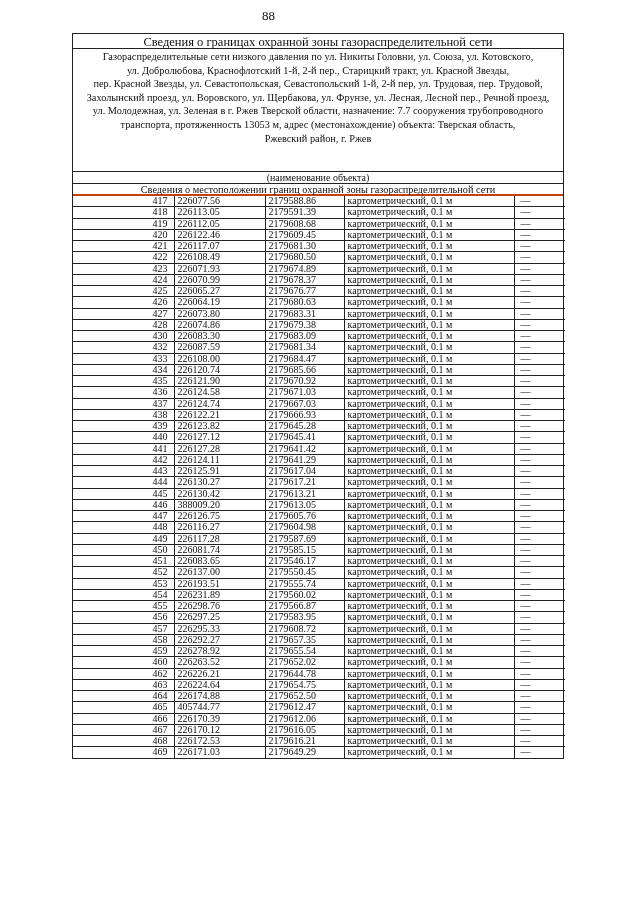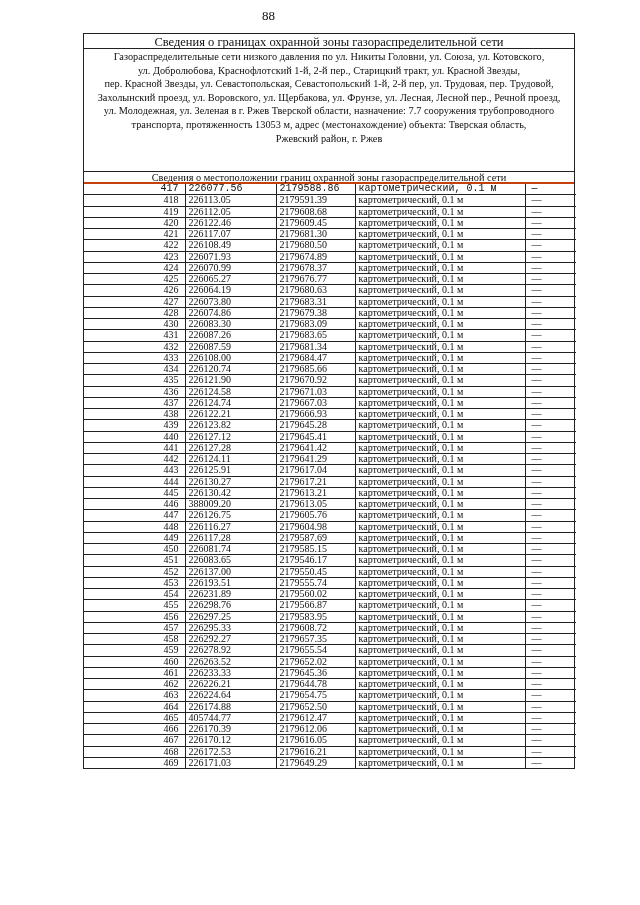--- a/index.html
+++ b/index.html
@@ -1,33 +1,33 @@
 <!DOCTYPE html>
 <html><head>
 <meta charset="utf-8">
 <style>
   html, body { margin: 0; padding: 0; background: #ffffff; }
   body { width: 640px; height: 905px; position: relative; overflow: hidden;
          font-family: "Liberation Serif", "DejaVu Serif", serif; color: #111; }
   .page-num { position: absolute; top: 8px; left: 0; width: 537px; text-align: center;
               font-size: 13px; }
-  .doc { position: absolute; left: 83px; top: 33px; width: 492px; border: 1px solid #222;
+  .doc { position: absolute; left: 72px; top: 33px; width: 492px; border: 1px solid #222;
          box-sizing: border-box; }
   .title { text-align: center; font-size: 12.5px; line-height: 14px; padding: 1px 0 0;
            border-bottom: 1px solid #222; height: 15px; box-sizing: border-box; }
   .desc { text-align: center; font-size: 10.3px; line-height: 13.6px; padding: 1px 2px 0;
           height: 123px; box-sizing: border-box; border-bottom: 1px solid #222; }
   .objname { text-align: center; font-size: 10px; line-height: 11px; height: 12px;
              border-bottom: 1px solid #222; box-sizing: border-box; }
   .section { text-align: center; font-size: 10.3px; line-height: 11px; height: 12px;
              border-bottom: 2px solid #c2410c; box-sizing: border-box; }
   table { border-collapse: collapse; width: 100%; table-layout: fixed; }
   td { border: 1px solid #222; font-size: 10px; line-height: 10.25px; height: 10.25px;
        padding: 0 3px; white-space: nowrap; overflow: hidden; }
-  tr:first-child td { border-top: none; font-family: Liberation Mono, monospace; }
+  tr:first-child td { border-top: none; }
   tr:last-child td { border-bottom: none; }
   td:first-child { border-left: none; text-align: right; padding-right: 6px; }
   td:last-child { border-right: none; }
   .c-num { width: 101px; }
   .c-x { width: 91px; }
   .c-y { width: 79px; }
   .c-m { width: 170px; }
   .c-d { width: 51px; }
   .dash { text-align: left; padding-left: 6px; }
 </style>
@@ -40,20 +40,21 @@
   <div class="title">Сведения о границах охранной зоны газораспределительной сети</div>
   <div class="desc">
     <div>Газораспределительные сети низкого давления по ул. Никиты Головни, ул. Союза, ул. Котовского,</div>
     <div>ул. Добролюбова, Краснофлотский 1-й, 2-й пер., Старицкий тракт, ул. Красной Звезды,</div>
     <div>пер. Красной Звезды, ул. Севастопольская, Севастопольский 1-й, 2-й пер, ул. Трудовая, пер. Трудовой,</div>
     <div>Захолынский проезд, ул. Воровского, ул. Щербакова, ул. Фрунзе, ул. Лесная, Лесной пер., Речной проезд,</div>
     <div>ул. Молодежная, ул. Зеленая в г. Ржев Тверской области, назначение: 7.7 сооружения трубопроводного</div>
     <div>транспорта, протяженность 13053 м, адрес (местонахождение) объекта: Тверская область,</div>
     <div>Ржевский район, г. Ржев</div>
   </div>
+  <div class="objname">(наименование объекта)</div>
   <div class="section">Сведения о местоположении границ охранной зоны газораспределительной сети</div>
   <table>
     <colgroup>
         <col class="c-num">
         <col class="c-x">
         <col class="c-y">
         <col class="c-m">
         <col class="c-d">
       </colgroup>
     <tbody id="rows">
@@ -142,27 +143,20 @@
           <td class="dash">—</td>
         </tr>
         <tr>
           <td>430</td>
           <td>226083.30</td>
           <td>2179683.09</td>
           <td>картометрический, 0.1 м</td>
           <td class="dash">—</td>
         </tr>
         <tr>
-          <td>431</td>
-          <td>226087.26</td>
-          <td>2179683.65</td>
-          <td>картометрический, 0.1 м</td>
-          <td class="dash">—</td>
-        </tr>
-        <tr>
           <td>432</td>
           <td>226087.59</td>
           <td>2179681.34</td>
           <td>картометрический, 0.1 м</td>
           <td class="dash">—</td>
         </tr>
         <tr>
           <td>433</td>
           <td>226108.00</td>
           <td>2179684.47</td>
@@ -348,27 +342,20 @@
           <td>459</td>
           <td>226278.92</td>
           <td>2179655.54</td>
           <td>картометрический, 0.1 м</td>
           <td class="dash">—</td>
         </tr>
         <tr>
           <td>460</td>
           <td>226263.52</td>
           <td>2179652.02</td>
-          <td>картометрический, 0.1 м</td>
-          <td class="dash">—</td>
-        </tr>
-        <tr>
-          <td>461</td>
-          <td>226233.33</td>
-          <td>2179645.36</td>
           <td>картометрический, 0.1 м</td>
           <td class="dash">—</td>
         </tr>
         <tr>
           <td>462</td>
           <td>226226.21</td>
           <td>2179644.78</td>
           <td>картометрический, 0.1 м</td>
           <td class="dash">—</td>
         </tr>

